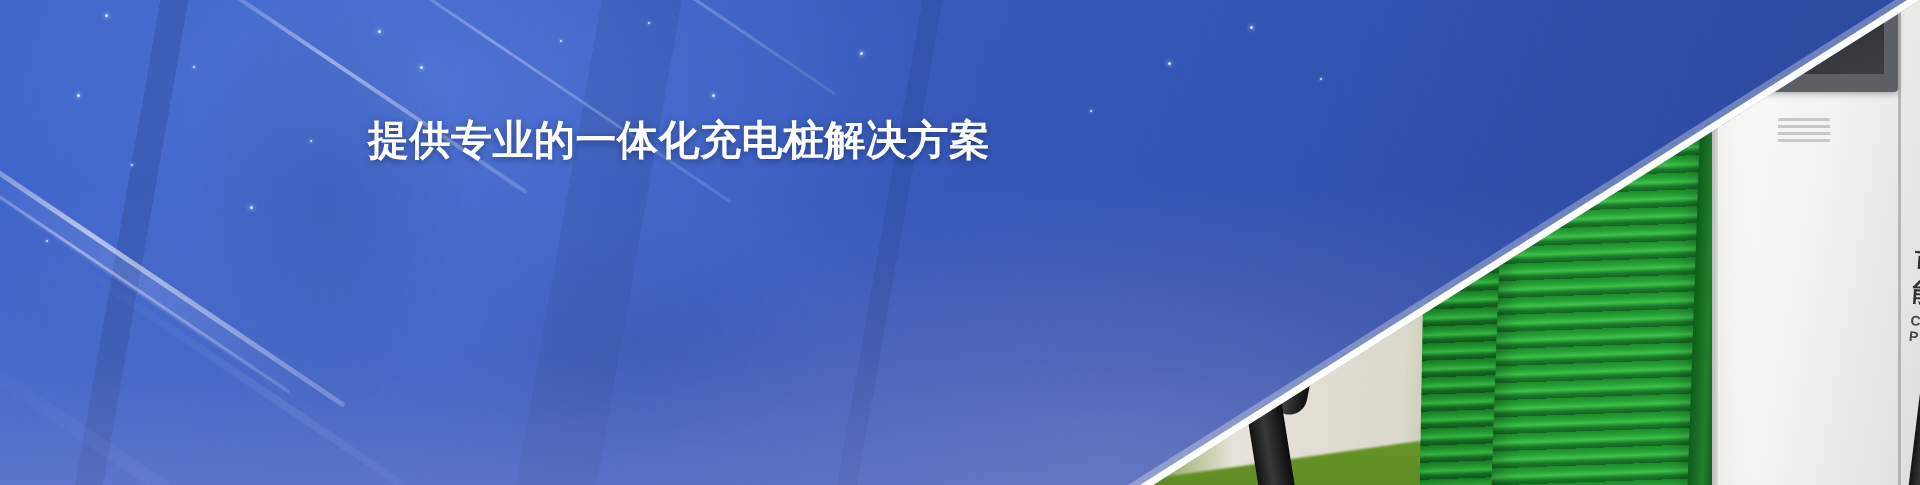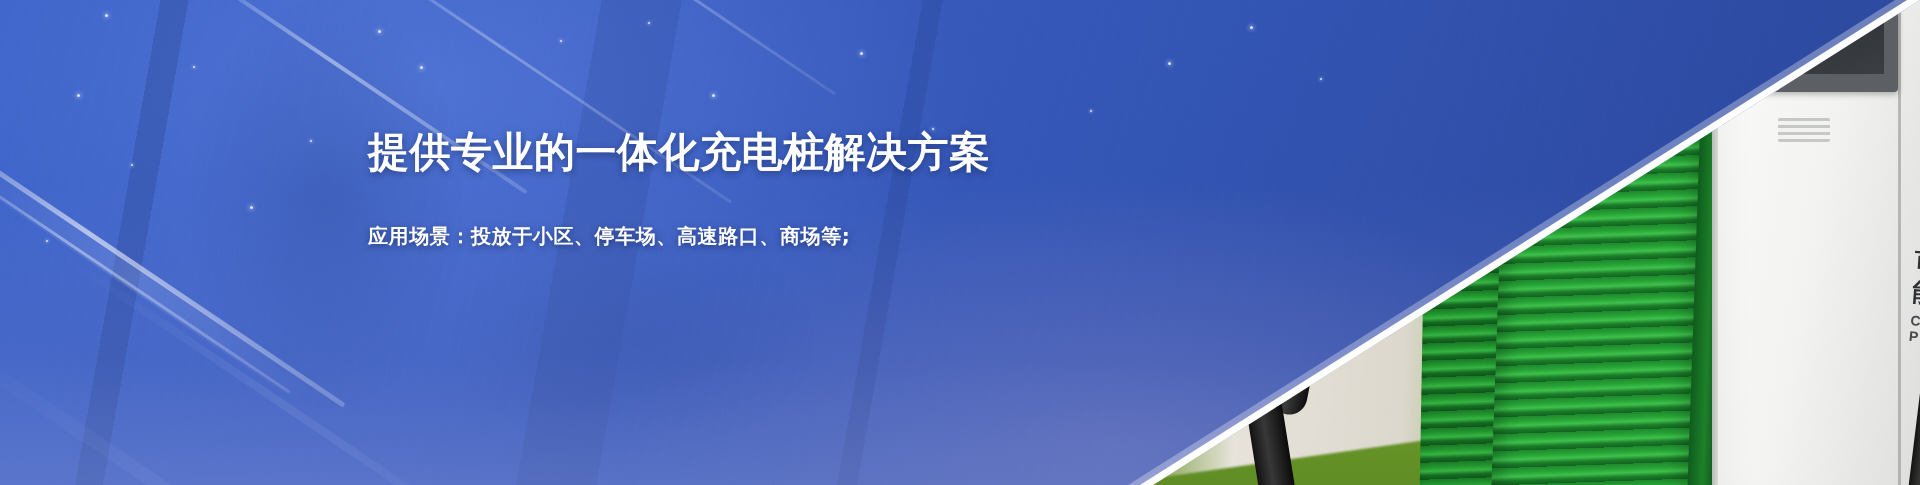--- a/index.html
+++ b/index.html
@@ -276,21 +276,21 @@
   }
   .divider::after {
     content:"";
     position:absolute; inset:0;
     clip-path:polygon(288px 485px, 1055px 0px, 1068px 0px, 301px 485px);
     background:rgba(255,255,255,.30);
   }
 
   
   .copy {
-    position:absolute; left:0; top:12px; width:920px; height:464px;
+    position:absolute; left:0; top:0; width:920px; height:464px;
     z-index:6;
   }
   .title {
     position:absolute; left:368px; top:113px;
     color:#ffffff;
     font-family:"DejaVu Sans",sans-serif;
     font-size:41px; font-weight:700;
     letter-spacing:.5px;
     white-space:nowrap;
     text-shadow:0 2px 7px rgba(8,20,60,.45);
@@ -412,16 +412,15 @@
     <div class="pile-label">
       <span class="cn">市政新能源</span>
       <span class="en">CHARGING PILE</span>
     </div>
   </div>
 
   <div class="divider"></div>
 
   <div class="copy">
     <div class="title">提供专业的一体化充电桩解决方案</div>
-    <div class="scene">应用场景：投放于小区、停车场、高速路口、商场等;</div>
   </div>
 
 </div>
 
 </body></html>

